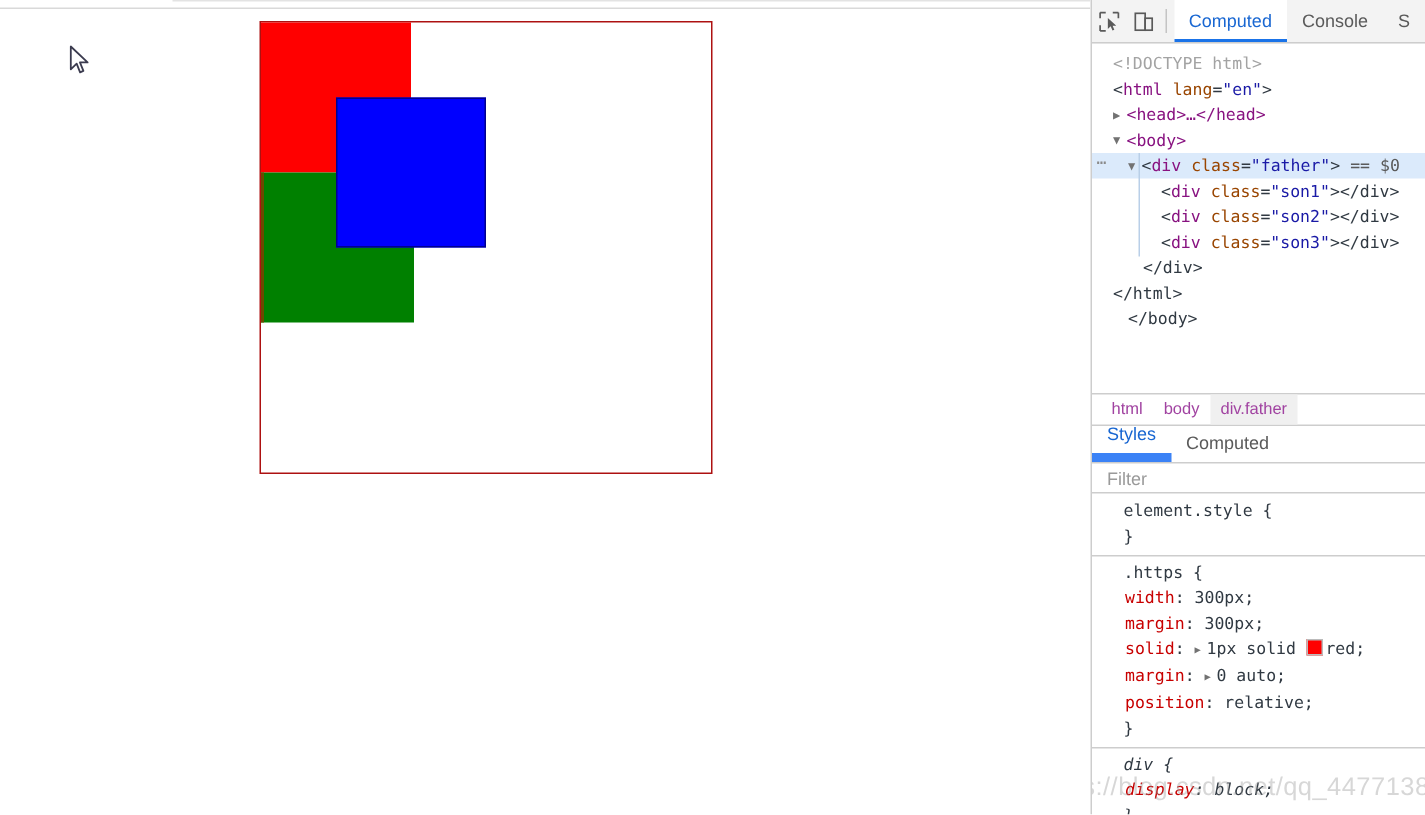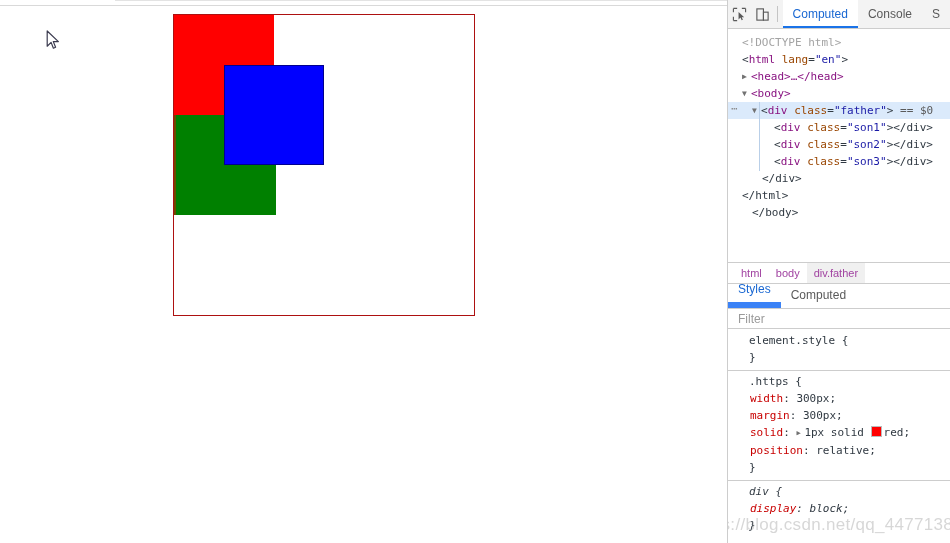--- a/index.html
+++ b/index.html
@@ -442,20 +442,23 @@
       </div>
 
       <div class="decl">
         <span class="prop">margin</span><span class="punct">:&nbsp;</span><span class="pval">300px;</span>
       </div>
 
       <div class="decl">
         <span class="prop">solid</span><span class="punct">:&nbsp;</span><span class="expander">▶</span><span class="pval">1px solid</span><span>&nbsp;</span><span class="swatch"></span><span class="pval">red;</span>
       </div>
 
+      <div class="decl">
+        <span class="prop">margin</span><span class="punct">:&nbsp;</span><span class="expander">▶</span><span class="pval">0 auto;</span>
+      </div>
 
       <div class="decl">
         <span class="prop">position</span><span class="punct">:&nbsp;</span><span class="pval">relative;</span>
       </div>
 
       <div>
         <span class="sel">}</span>
       </div>
     </div>
 

